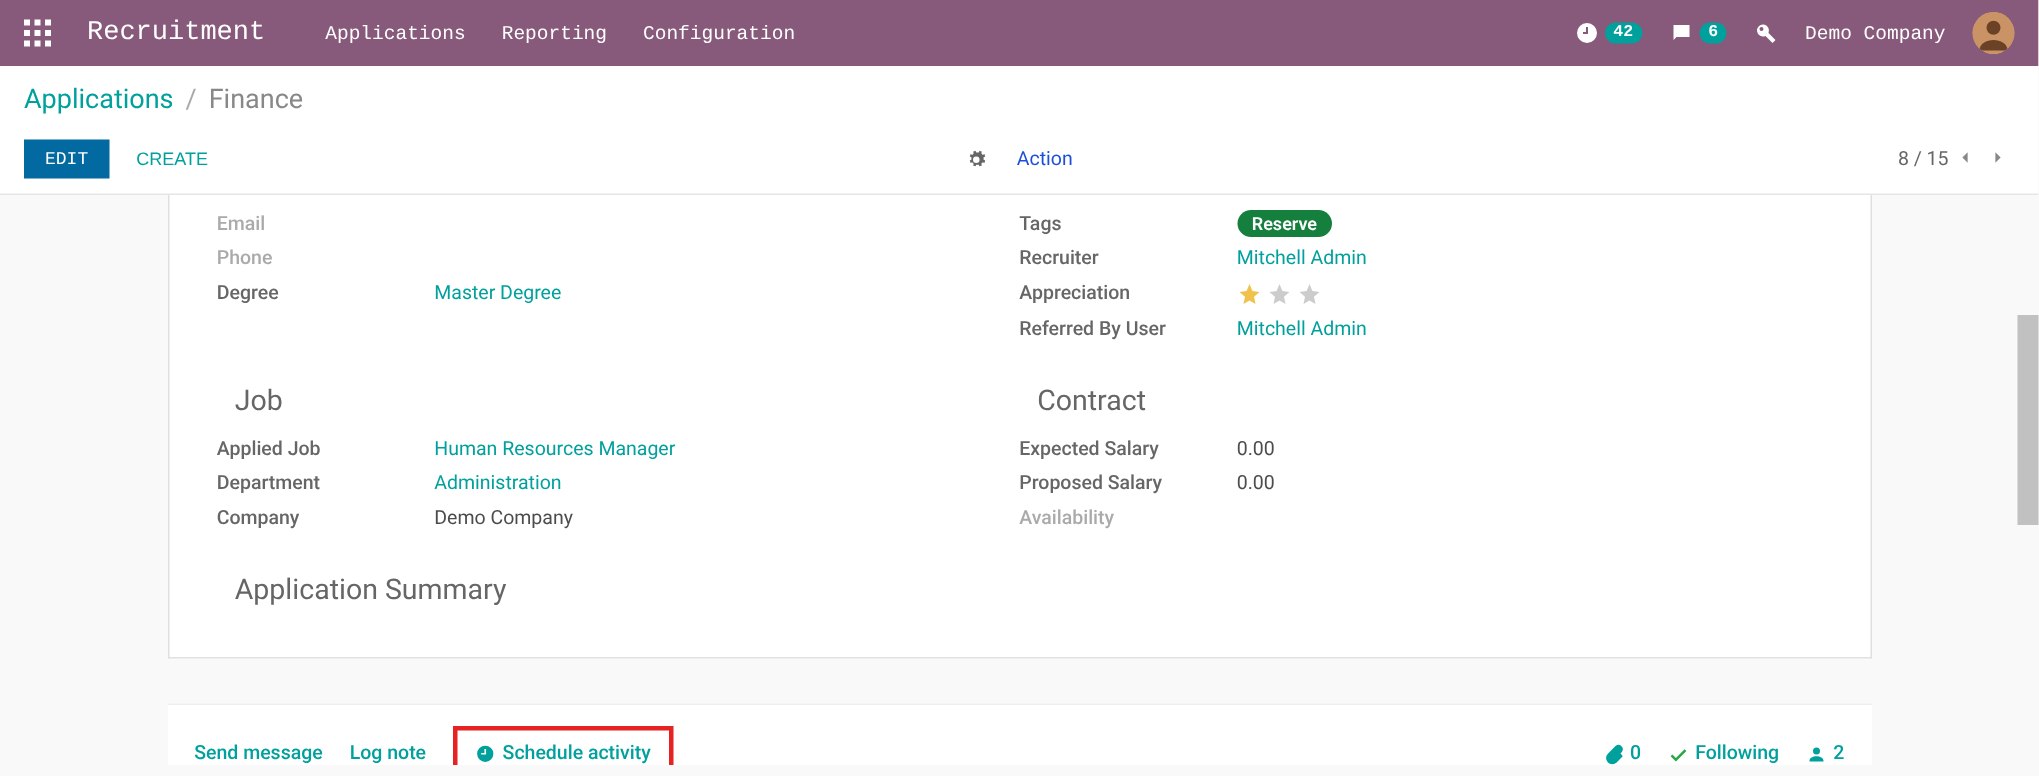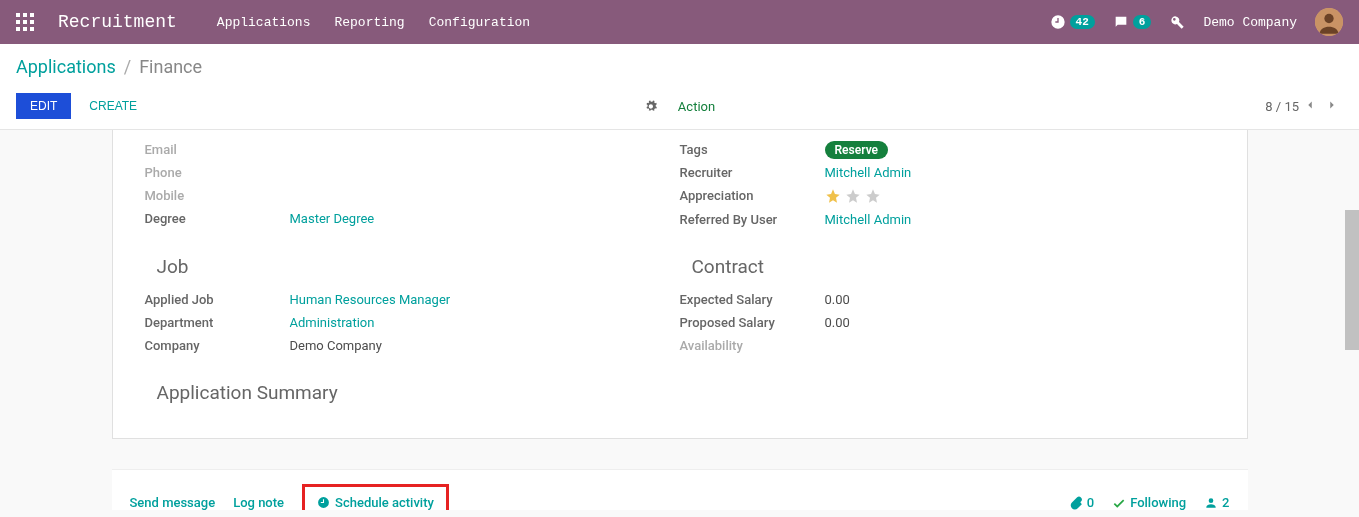--- a/index.html
+++ b/index.html
@@ -18,23 +18,23 @@
   .company-name { font-size: 13px; }
   .avatar { width: 28px; height: 28px; border-radius: 50%; background: #d8a070; display: flex; align-items: center; justify-content: center; overflow: hidden; }
   
   .breadcrumb-bar { background: #fff; padding: 12px 16px 10px; border-bottom: 1px solid #e5e5e5; }
   .breadcrumb { display: flex; align-items: center; gap: 8px; font-size: 18px; margin-bottom: 16px; }
   .breadcrumb a { color: #00a09d; text-decoration: none; }
   .breadcrumb .sep { color: #aaa; }
   .breadcrumb .current { color: #888; }
   
   .controls { display: flex; align-items: center; }
-  .btn-edit { background: #1d4ed8; color: #fff; border: none; padding: 6px 14px; font-size: 12px; font-weight: 500; cursor: pointer; }
+  .btn-edit { background: #0369a1; color: #fff; border: none; padding: 6px 14px; font-size: 12px; font-weight: 500; cursor: pointer; font-family: Liberation Mono, monospace; }
   .btn-create { background: none; border: none; color: #00a09d; font-size: 12px; font-weight: 500; margin-left: 18px; cursor: pointer; }
-  .action-center { position: absolute; left: 50%; transform: translateX(-50%); display: flex; align-items: center; gap: 21px; color: #15803d; cursor: pointer; justify-content: flex-end; }
+  .action-center { position: absolute; left: 50%; transform: translateX(-50%); display: flex; align-items: center; gap: 21px; color: #1d4ed8; cursor: pointer; justify-content: flex-end; }
   .gear-sm { width: 13px; height: 13px; }
   .pager-area { margin-left: auto; display: flex; align-items: center; color: #666; }
   .pager-btn { background: none; border: none; cursor: pointer; padding: 4px; }
   .pager-btn svg { width: 14px; height: 14px; fill: #888; }
   
   .content-wrap { position: relative; height: 380px; overflow-y: auto; padding-bottom: 20px; }
   .sheet { background: #fff; width: 1136px; margin: 0 auto; border: 1px solid #e0e0e0; border-top: none; padding: 8px 32px 24px; min-height: 300px; }
   .two-col { display: flex; }
   .col { flex: 1; }
   .field-row { display: flex; padding: 4px 0; font-size: 13px; }
@@ -139,24 +139,20 @@
       <div class="col">
         <div class="field-row">
             <div class="field-label muted">Email</div>
             <div class="field-value"></div>
           </div>
         <div class="field-row">
             <div class="field-label muted">Phone</div>
             <div class="field-value"></div>
           </div>
         <div class="field-row">
-            <div class="field-label muted">Mobile</div>
-            <div class="field-value"></div>
-          </div>
-        <div class="field-row">
             <div class="field-label">Degree</div>
             <div class="field-value"><a>Master Degree</a></div>
           </div>
       </div>
       <div class="col">
         <div class="field-row">
             <div class="field-label">Tags</div>
             <div class="field-value"><span class="tag-badge">Reserve</span></div>
           </div>
         <div class="field-row">

